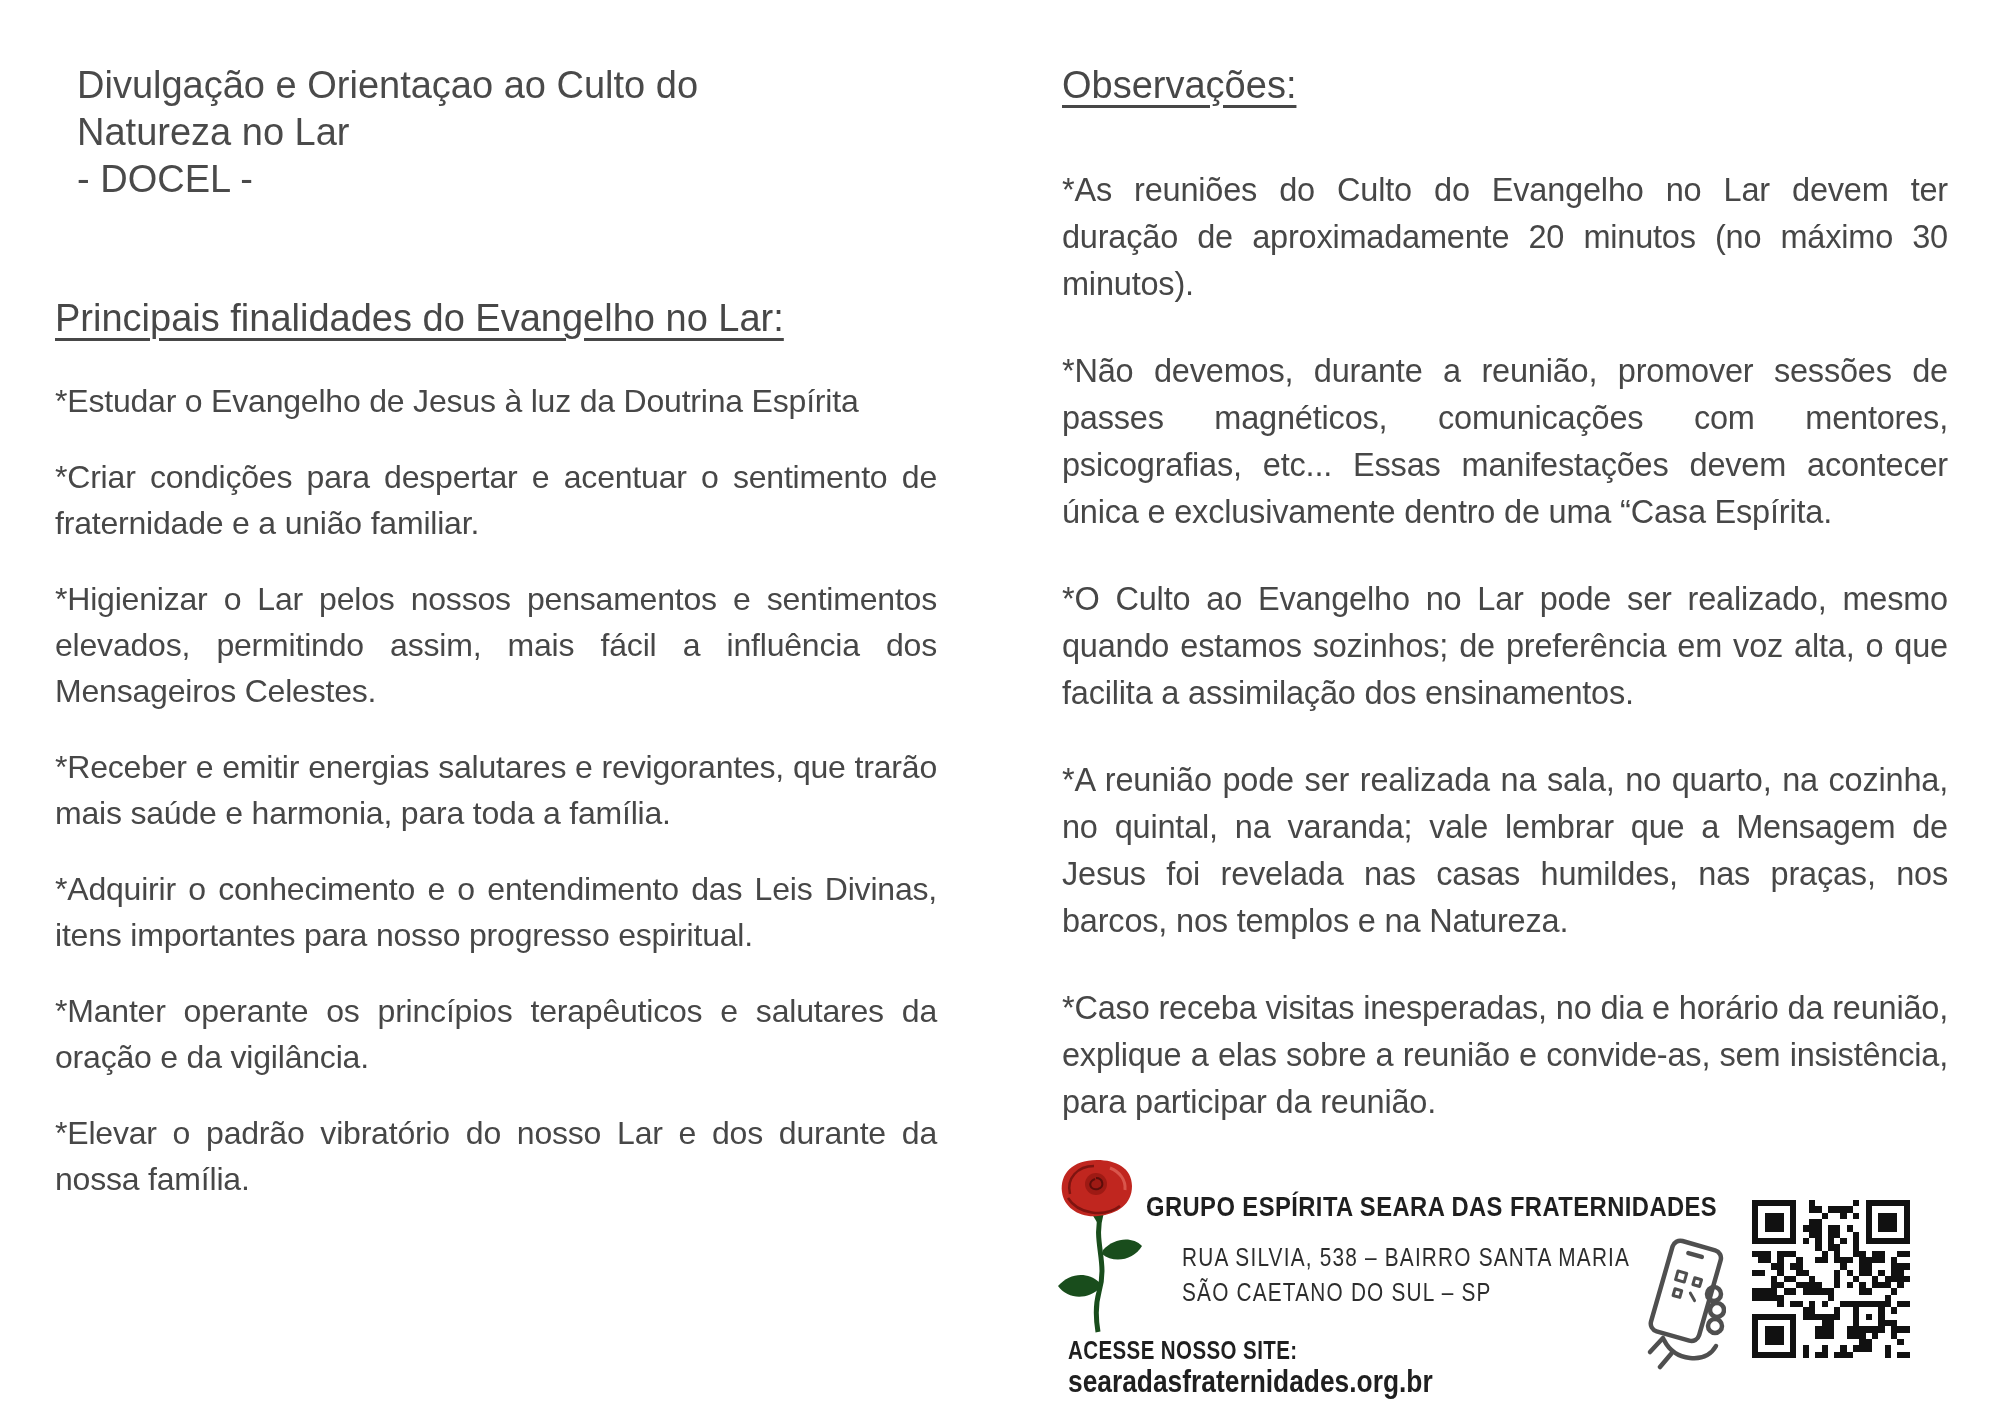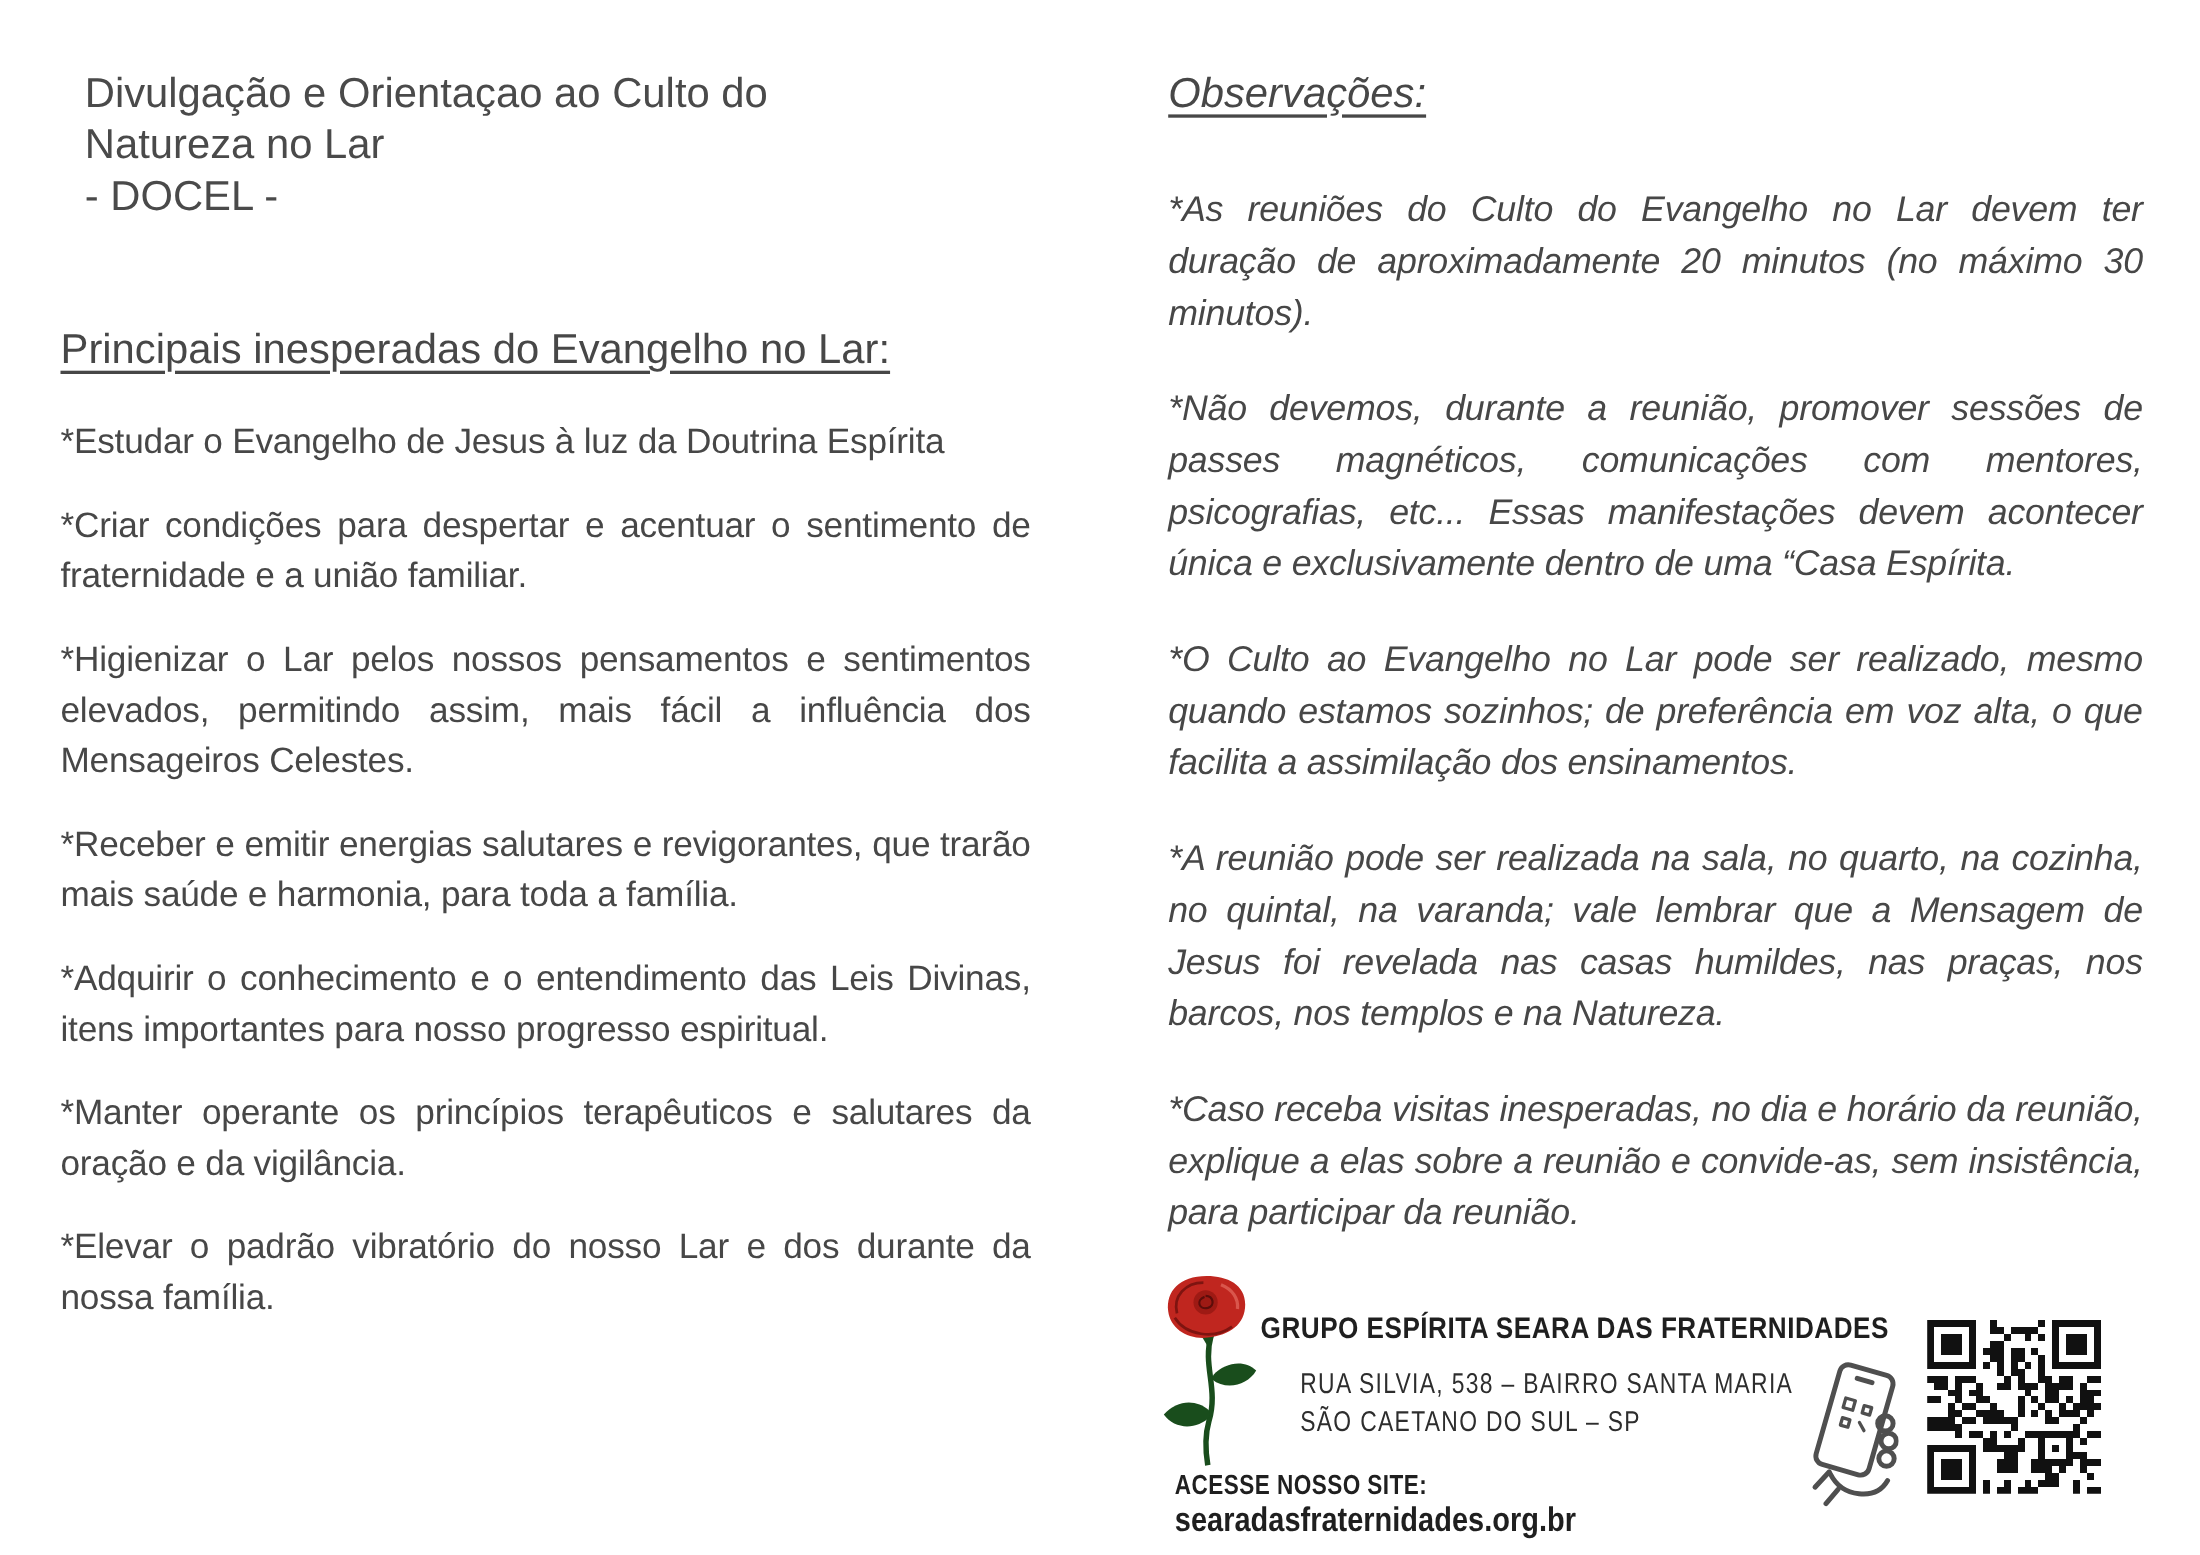--- a/index.html
+++ b/index.html
@@ -3,21 +3,21 @@
 <meta charset="utf-8">
 <style>
   html,body{margin:0;padding:0;}
   body{
     width:2000px;height:1414px;position:relative;background:#ffffff;
     font-family:"Liberation Sans", sans-serif;overflow:hidden;
   }
   
   .col{position:absolute;color:#474747;filter:blur(0.55px);}
   .col-left{left:55px;top:62px;width:882px;}
-  .col-right{left:1062px;top:62px;width:886px;font-style:italic;}
+  .col-right{left:1062px;top:62px;width:886px;}
   .doc-title{
     font-size:38px;line-height:47px;text-align:left;
     margin:0 0 92px 0;position:relative;left:22px;color:#4a4a4a;
   }
   .sec-heading{
     font-size:38px;line-height:47px;margin:0 0 36px 0;font-weight:normal;
     text-decoration:underline;text-decoration-thickness:3px;text-underline-offset:7px;
   }
   .col-right .sec-heading{margin-bottom:58px;}
   .para{
@@ -49,21 +49,21 @@
 </style>
 </head>
 <body>
 
 <div class="col col-left">
   <div class="doc-title">
     <div>Divulgação e Orientaçao ao Culto do</div>
     <div>Natureza no Lar</div>
     <div>- DOCEL -</div>
   </div>
-  <h2 class="sec-heading">Principais inesperadas do Evangelho no Lar:</h2>
+  <h2 class="sec-heading">Principais finalidades do Evangelho no Lar:</h2>
   <p class="para">*Estudar o Evangelho de Jesus à luz da Doutrina Espírita</p>
   <p class="para">*Criar condições para despertar e acentuar o sentimento de fraternidade e a união familiar.</p>
   <p class="para">*Higienizar o Lar pelos nossos pensamentos e sentimentos elevados, permitindo assim, mais fácil a influência dos Mensageiros Celestes.</p>
   <p class="para">*Receber e emitir energias salutares e revigorantes, que trarão mais saúde e harmonia, para toda a família.</p>
   <p class="para">*Adquirir o conhecimento e o entendimento das Leis Divinas, itens importantes para nosso progresso espiritual.</p>
   <p class="para">*Manter operante os princípios terapêuticos e salutares da oração e da vigilância.</p>
   <p class="para">*Elevar o padrão vibratório do nosso Lar e dos durante da nossa família.</p>
 </div>
 
 <div class="col col-right">

